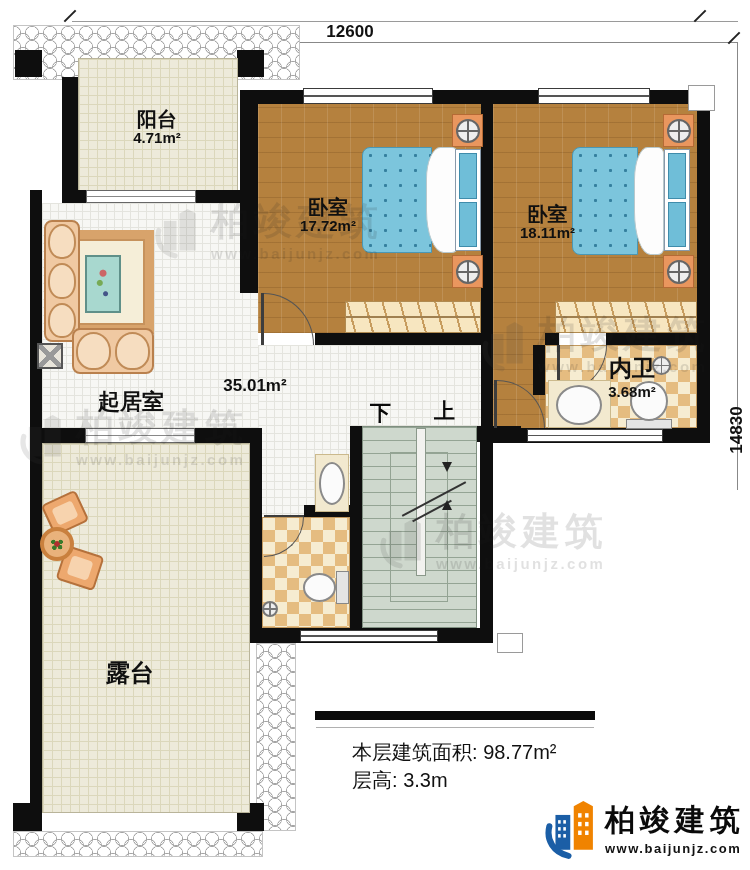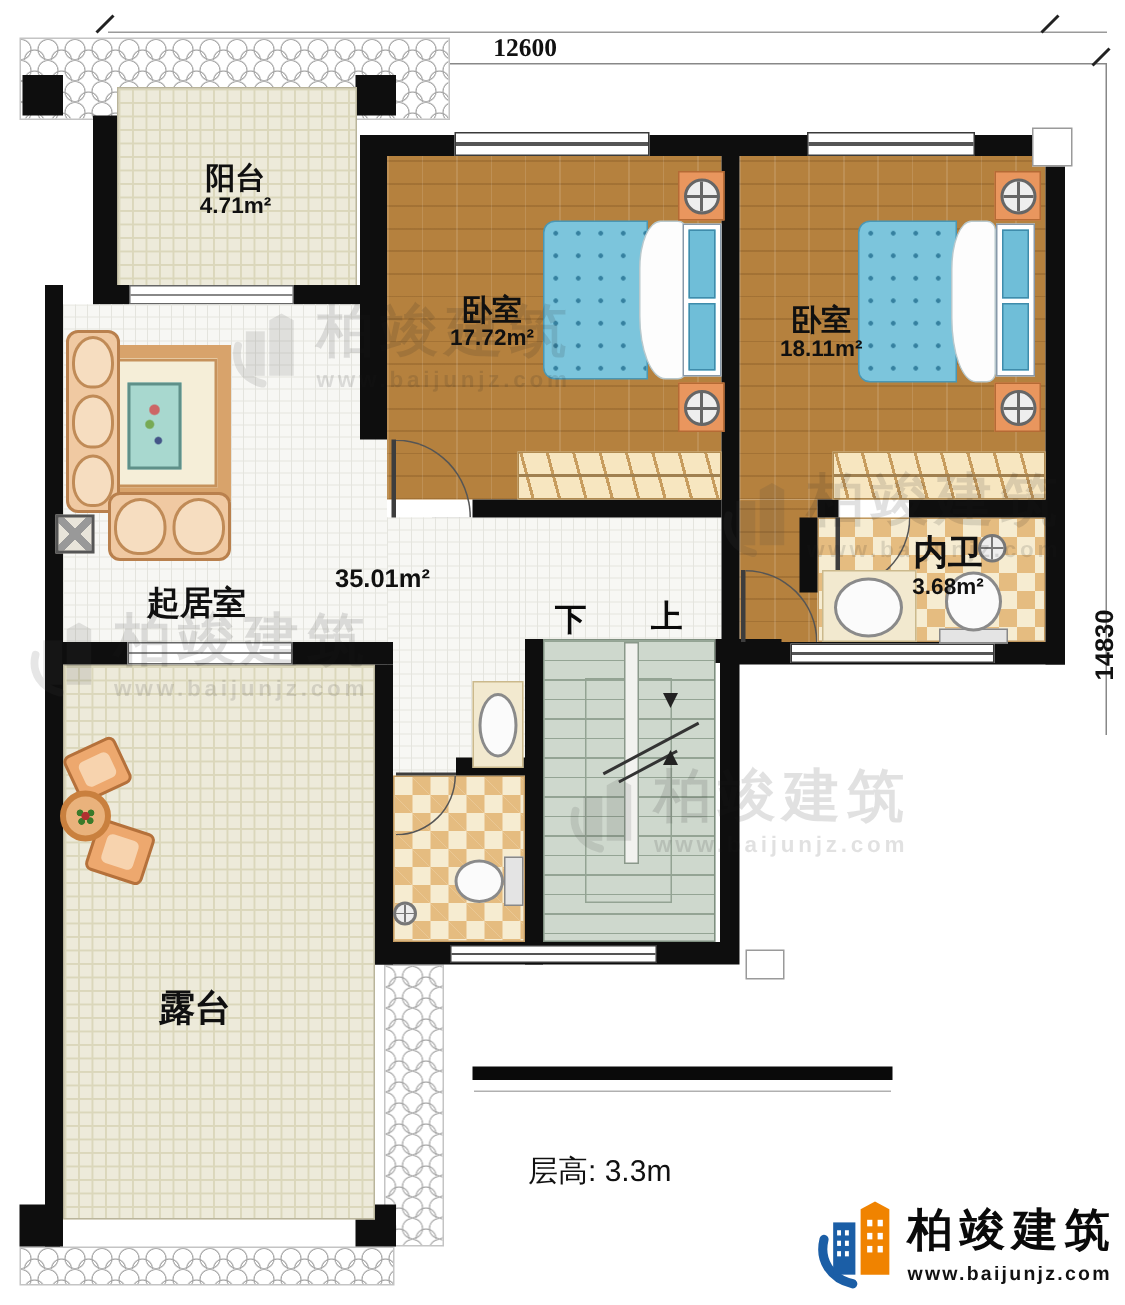--- a/index.html
+++ b/index.html
@@ -90,21 +90,21 @@
 
 <div id="plan">
 
   <div class="el thinline" style="left:72px;top:21px;width:666px;height:1px;"></div>
   <div class="el thinline" style="left:72px;top:42px;width:666px;height:1px;background:#888;"></div>
   <div class="el thinline" style="left:737px;top:42px;width:1px;height:448px;background:#888;"></div>
   <div class="tick" style="left:62px;top:15px;"></div>
   <div class="tick" style="left:62px;top:37px;"></div>
   <div class="tick" style="left:692px;top:15px;"></div>
   <div class="tick" style="left:726px;top:37px;"></div>
-  <div class="el dimtext" style="left:300px;top:22px;width:100px;font-family:Liberation Serif, serif;">12600</div>
+  <div class="el dimtext" style="left:300px;top:22px;width:100px;">12600</div>
   <div class="el dimtext" style="left:697px;top:420px;width:80px;transform:rotate(-90deg);">14830</div>
 
   <div class="el roof" style="left:13px;top:25px;width:287px;height:55px;"></div>
   <div class="el roof" style="left:256px;top:643px;width:40px;height:188px;"></div>
   <div class="el roof" style="left:13px;top:831px;width:250px;height:26px;"></div>
 
   <div class="el wall" style="left:15px;top:50px;width:27px;height:27px;"></div>
   <div class="el wall" style="left:237px;top:50px;width:27px;height:27px;"></div>
   <div class="el wall" style="left:13px;top:803px;width:27px;height:28px;"></div>
   <div class="el wall" style="left:237px;top:803px;width:27px;height:28px;"></div>
@@ -294,20 +294,23 @@
         <path d="M33 60 V10 L44 4 L55 10 V60 Z" fill="#444"></path>
       </svg>
     <div>
       <div class="wm-big">柏竣建筑</div>
       <div class="wm-small">www.baijunjz.com</div>
     </div>
   </div>
 
   <div class="el" style="left:315px;top:711px;width:280px;height:9px;background:#0a0a0a;"></div>
   <div class="el" style="left:316px;top:727px;width:278px;height:1px;background:#b0b0b0;"></div>
+  <div class="el info-line" style="left:352px;top:739px;">
+    <span>本层建筑面积: </span><span>98.77m²</span>
+  </div>
   <div class="el info-line" style="left:352px;top:767px;">
     <span>层高: </span><span>3.3m</span>
   </div>
 
   <div class="el" style="left:545px;top:792px;width:200px;height:72px;display:flex;align-items:center;gap:6px;">
     <svg width="58" height="66" viewBox="0 0 62 70">
       <path d="M27 67 C10 63 1 49 5 33" fill="none" stroke="#1b5ea6" stroke-width="7" stroke-linecap="round"></path>
       <rect x="12" y="20" width="17" height="40" fill="#1b5ea6"></rect>
       <rect x="15" y="26" width="3" height="4" fill="#fff"></rect>
         <rect x="21" y="26" width="3" height="4" fill="#fff"></rect>

